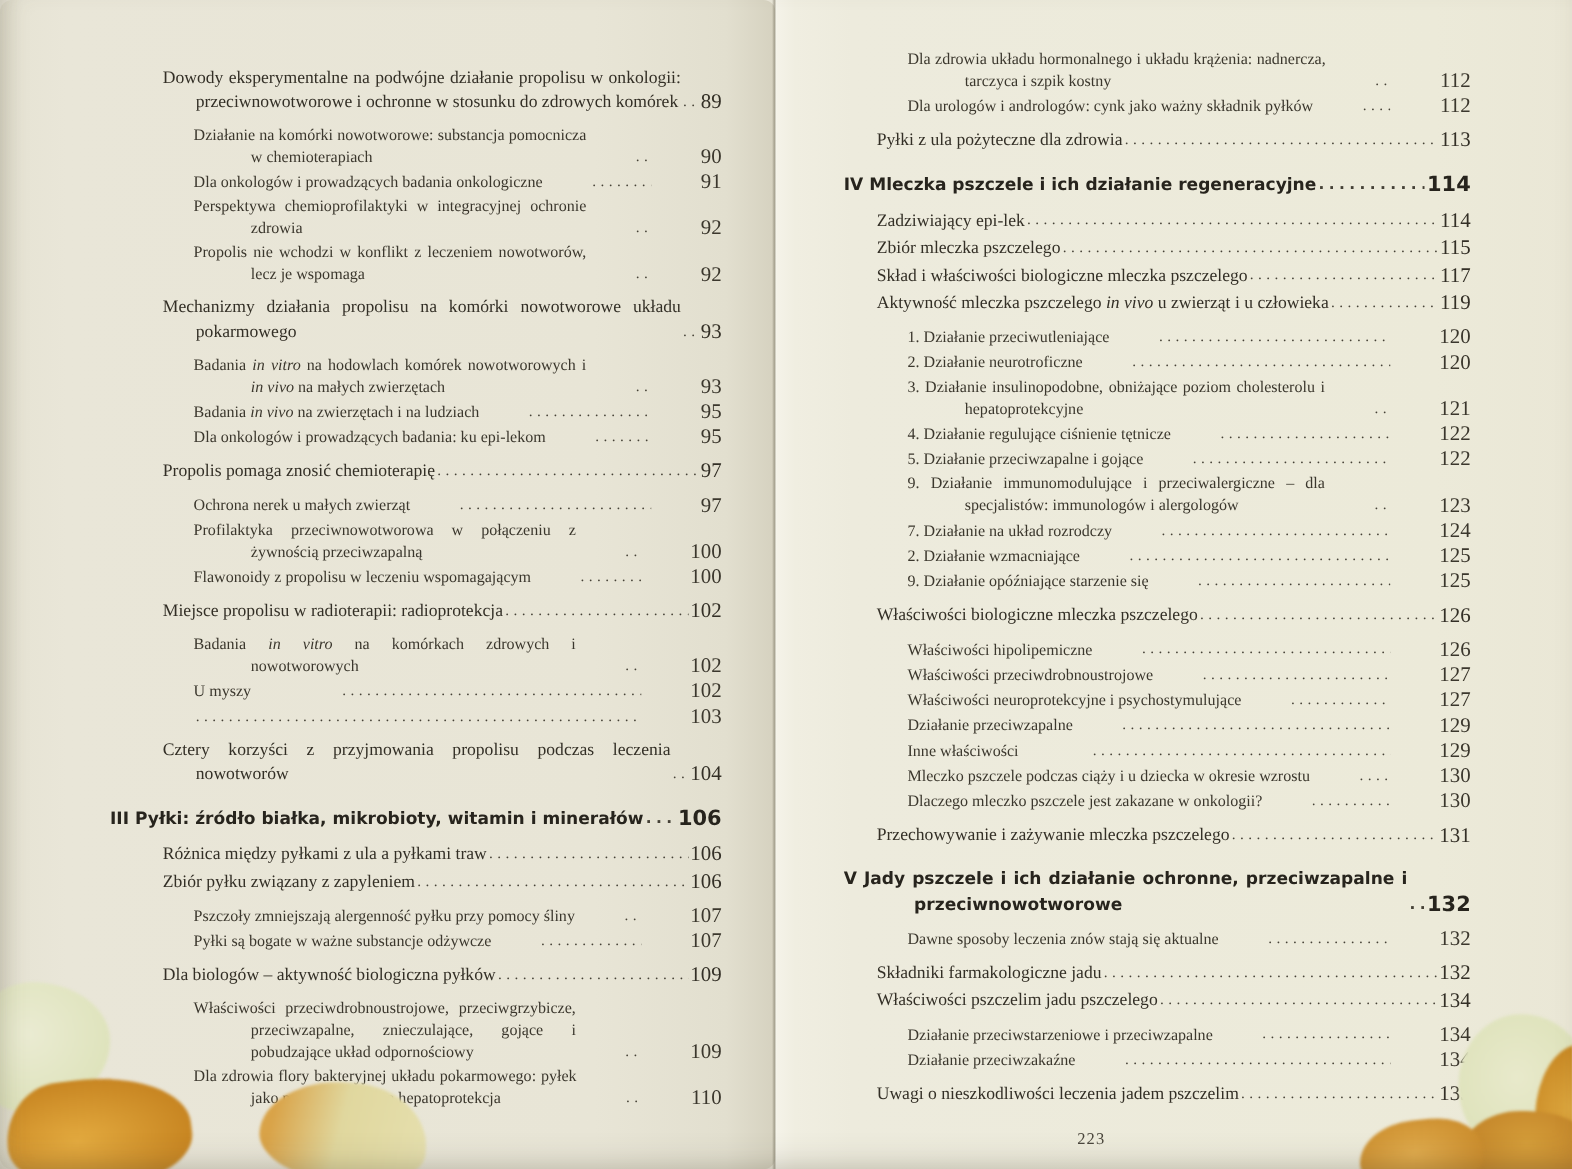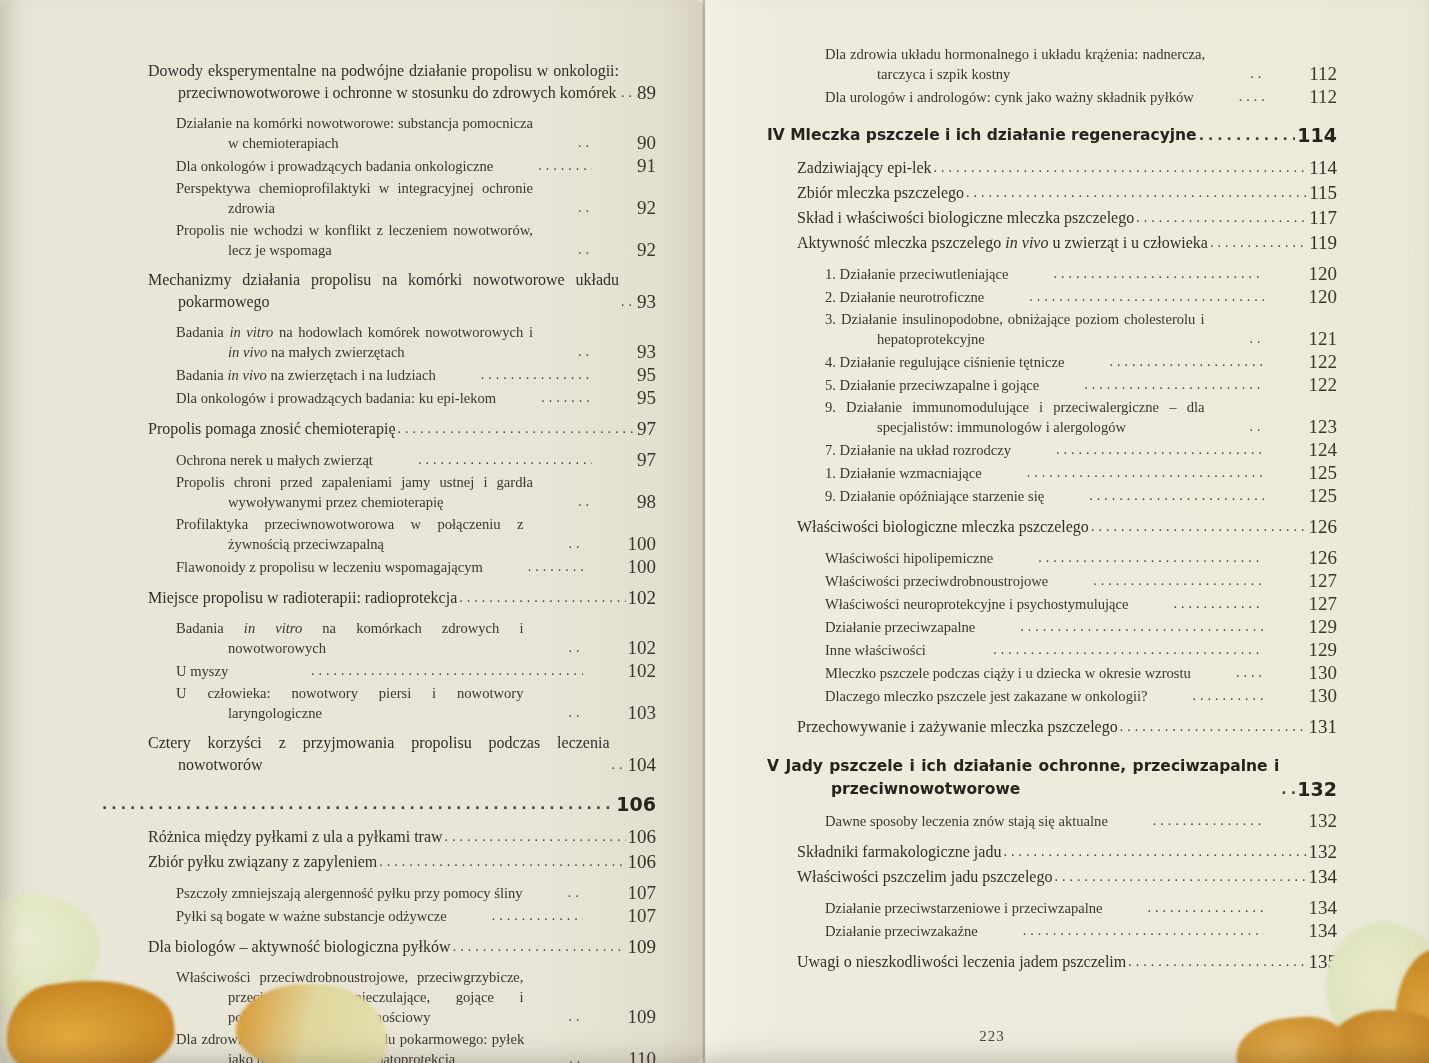--- a/index.html
+++ b/index.html
@@ -118,25 +118,20 @@
         <span class="t"><span>Propolis pomaga znosić chemioterapię</span></span>
         <span class="dots"></span>
         <span class="pg">97</span>
       </div>
       <div class="entry l2 grp">
         <span class="t"><span>Ochrona nerek u małych zwierząt</span></span>
         <span class="dots"></span>
         <span class="pg">97</span>
       </div>
       <div class="entry l2">
-        <span class="t"><span>Propolis chroni przed zapaleniami jamy ustnej i gardła wywoływanymi przez chemioterapię</span></span>
-        <span class="dots"></span>
-        <span class="pg">98</span>
-      </div>
-      <div class="entry l2">
         <span class="t"><span>Profilaktyka przeciwnowotworowa w połączeniu z żywnością przeciwzapalną</span></span>
         <span class="dots"></span>
         <span class="pg">100</span>
       </div>
       <div class="entry l2">
         <span class="t"><span>Flawonoidy z propolisu w leczeniu wspomagającym</span></span>
         <span class="dots"></span>
         <span class="pg">100</span>
       </div>
       <div class="entry l1 grp">
@@ -148,30 +143,30 @@
         <span class="t"><span>Badania </span><i>in vitro</i><span> na komórkach zdrowych i nowotworowych</span></span>
         <span class="dots"></span>
         <span class="pg">102</span>
       </div>
       <div class="entry l2">
         <span class="t"><span>U myszy</span></span>
         <span class="dots"></span>
         <span class="pg">102</span>
       </div>
       <div class="entry l2">
-        <span class="t"><span>U człowieka: nowotwory piersi i nowotwory laryngologiczne</span></span>
         <span class="dots"></span>
         <span class="pg">103</span>
       </div>
       <div class="entry l1 grp">
         <span class="t"><span>Cztery korzyści z przyjmowania propolisu podczas leczenia nowotworów</span></span>
         <span class="dots"></span>
         <span class="pg">104</span>
       </div>
       <div class="entry ch grp">
+        <span class="t"><span>III Pyłki: źródło białka, mikrobioty, witamin i minerałów</span></span>
         <span class="dots"></span>
         <span class="pg">106</span>
       </div>
       <div class="entry l1 grp">
         <span class="t"><span>Różnica między pyłkami z ula a pyłkami traw</span></span>
         <span class="dots"></span>
         <span class="pg">106</span>
       </div>
       <div class="entry l1">
         <span class="t"><span>Zbiór pyłku związany z zapyleniem</span></span>
@@ -212,20 +207,25 @@
       <div class="entry l2">
         <span class="t"><span>Dla zdrowia układu hormonalnego i układu krążenia: nadnercza, tarczyca i szpik kostny</span></span>
         <span class="dots"></span>
         <span class="pg">112</span>
       </div>
       <div class="entry l2">
         <span class="t"><span>Dla urologów i andrologów: cynk jako ważny składnik pyłków</span></span>
         <span class="dots"></span>
         <span class="pg">112</span>
       </div>
+      <div class="entry l1 grp">
+        <span class="t"><span>Pyłki z ula pożyteczne dla zdrowia</span></span>
+        <span class="dots"></span>
+        <span class="pg">113</span>
+      </div>
       <div class="entry ch grp">
         <span class="t"><span>IV Mleczka pszczele i ich działanie regeneracyjne</span></span>
         <span class="dots"></span>
         <span class="pg">114</span>
       </div>
       <div class="entry l1 grp">
         <span class="t"><span>Zadziwiający epi-lek</span></span>
         <span class="dots"></span>
         <span class="pg">114</span>
       </div>
@@ -273,21 +273,21 @@
         <span class="t"><span>9. Działanie immunomodulujące i przeciwalergiczne – dla specjalistów: immunologów i alergologów</span></span>
         <span class="dots"></span>
         <span class="pg">123</span>
       </div>
       <div class="entry l2">
         <span class="t"><span>7. Działanie na układ rozrodczy</span></span>
         <span class="dots"></span>
         <span class="pg">124</span>
       </div>
       <div class="entry l2">
-        <span class="t"><span>1. Działanie wzmacniające</span></span>
+        <span class="t"><span>2. Działanie wzmacniające</span></span>
         <span class="dots"></span>
         <span class="pg">125</span>
       </div>
       <div class="entry l2">
         <span class="t"><span>9. Działanie opóźniające starzenie się</span></span>
         <span class="dots"></span>
         <span class="pg">125</span>
       </div>
       <div class="entry l1 grp">
         <span class="t"><span>Właściwości biologiczne mleczka pszczelego</span></span>

